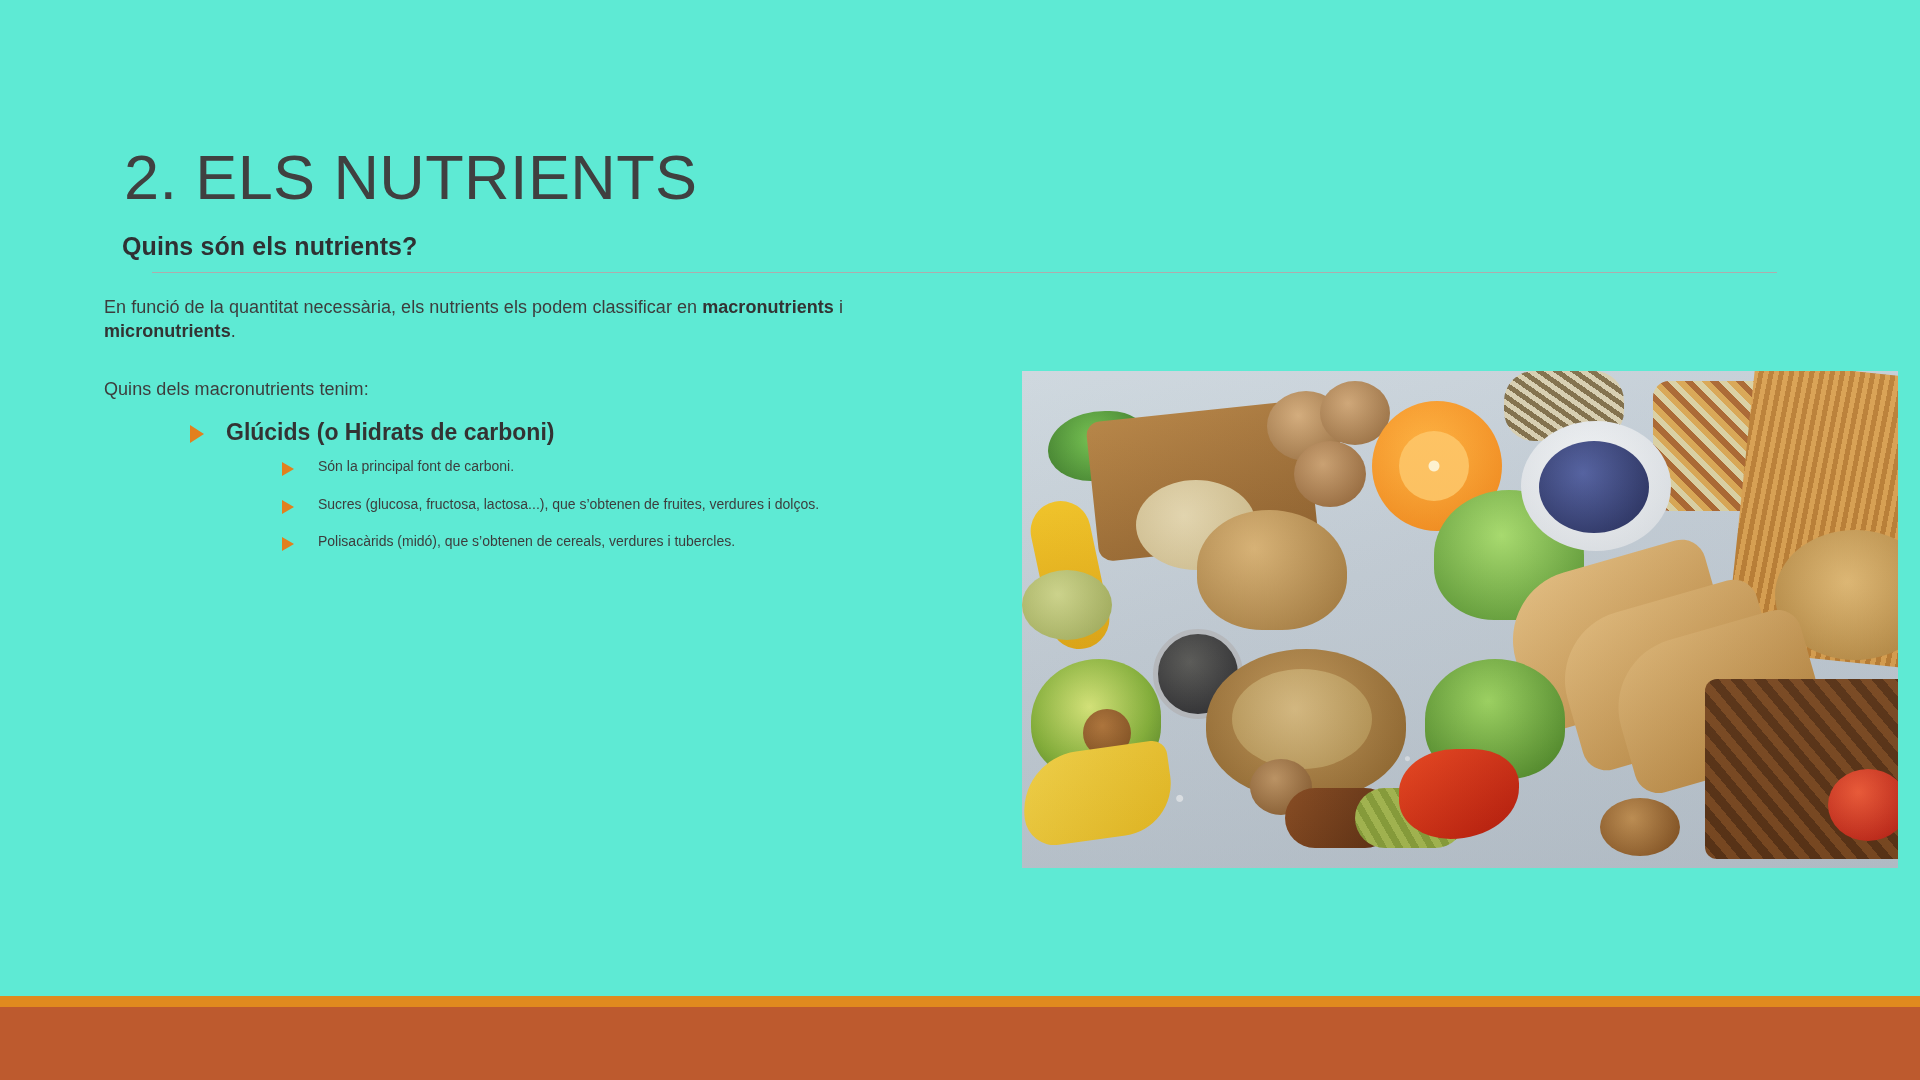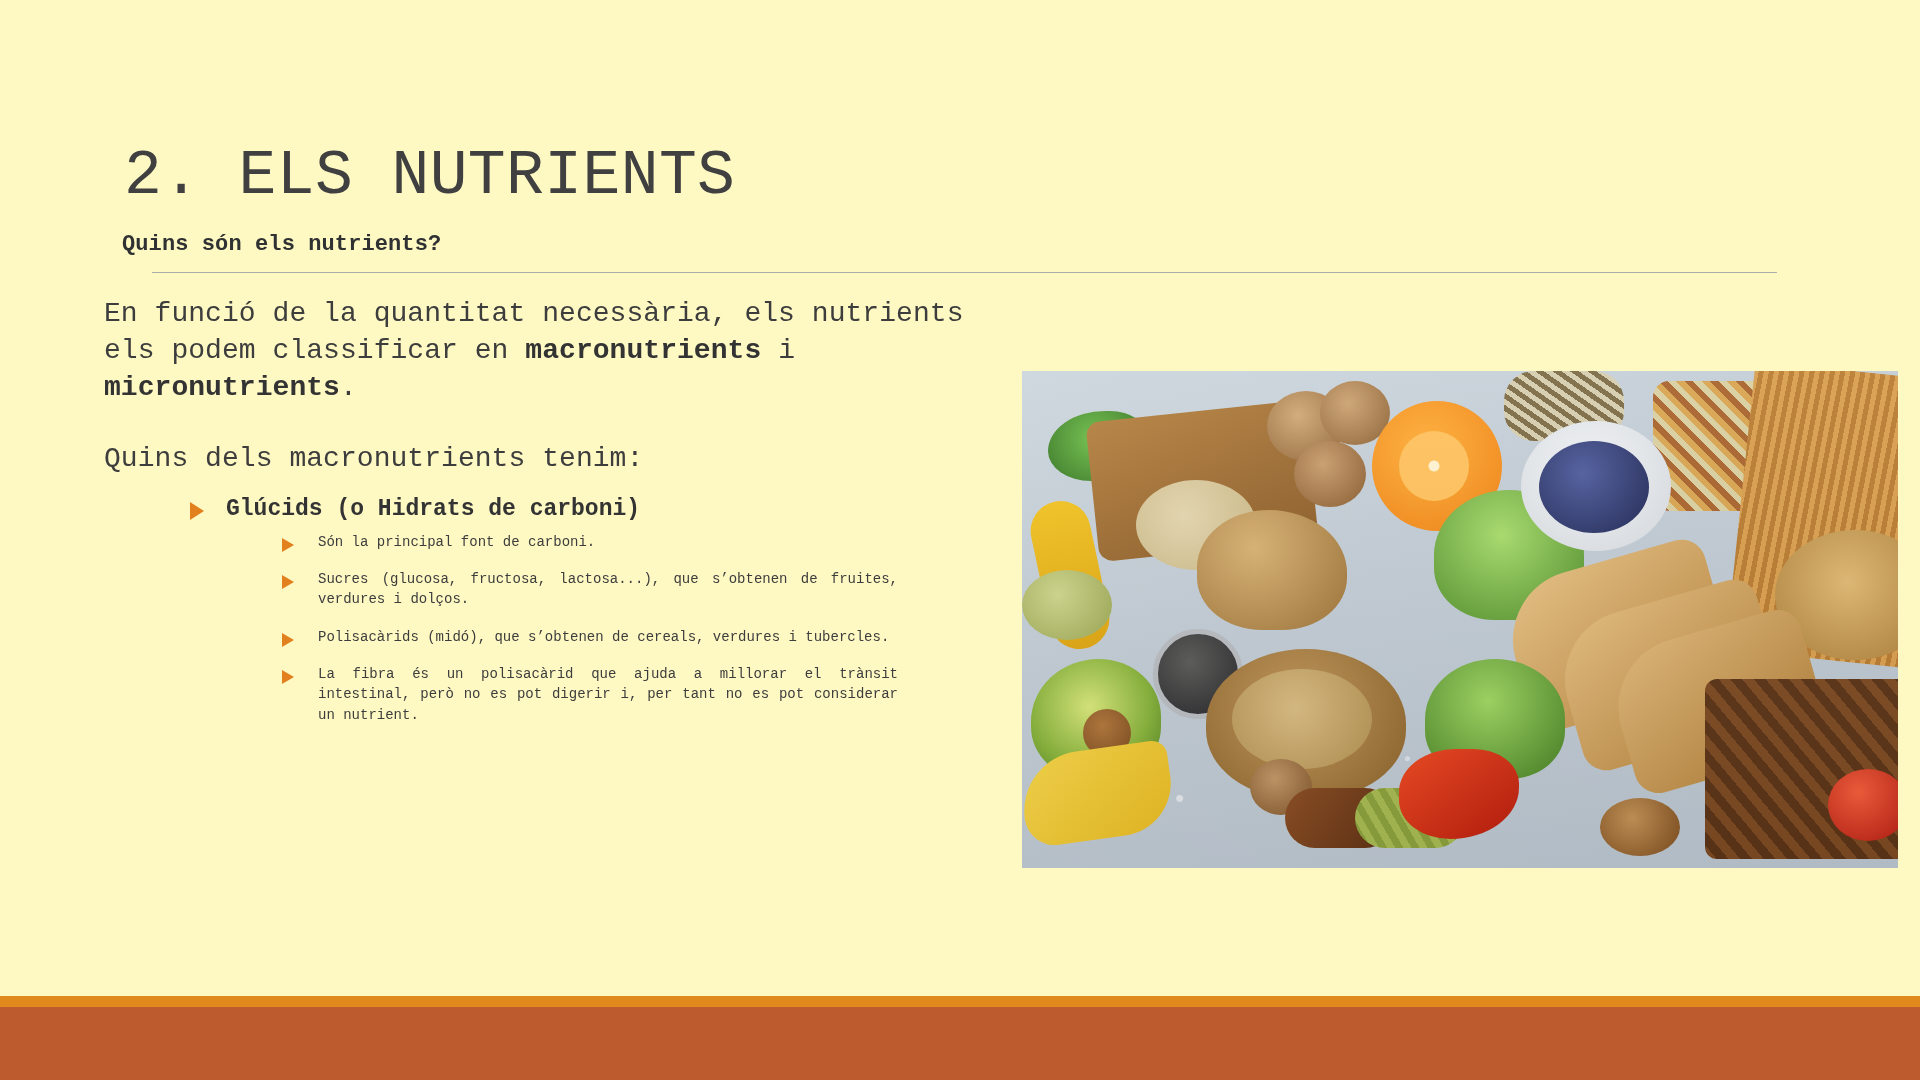--- a/index.html
+++ b/index.html
@@ -11,43 +11,42 @@
     width: 1920px;
     height: 1080px;
     overflow: hidden;
     font-family: "Liberation Sans", sans-serif;
     position: relative;
   }
 
   .slide {
     position: absolute;
     inset: 0;
-    background: #fef9c3;
-    font-family: Liberation Mono, monospace;
+    background: #5eead4;
   }
 
   
   .slide-title {
     position: absolute;
     left: 124px;
     top: 100px;
     font-size: 63px;
     font-weight: 300;
     color: #404040;
     letter-spacing: 0.4px;
     line-height: 1.12;
     white-space: nowrap;
   }
 
   
   .subtitle {
     position: absolute;
     left: 122px;
     top: 232px;
-    font-size: 22px;
+    font-size: 25px;
     font-weight: bold;
     color: #2f3133;
     letter-spacing: 0.1px;
   }
   .subtitle-rule {
     position: absolute;
     left: 152px;
     top: 272px;
     width: 1625px;
     height: 1px;
@@ -56,21 +55,21 @@
 
   
   .body-col {
     position: absolute;
     left: 104px;
     top: 296px;
     width: 870px;
   }
 
   .para {
-    font-size: 28px;
+    font-size: 18px;
     color: #3d3d3d;
     line-height: 1.32;
     margin: 0 0 8px 0;
     letter-spacing: 0.05px;
   }
   .para strong { font-weight: bold; color: #333333; }
 
   .para-spacer { height: 26px; }
 
   
@@ -232,24 +231,20 @@
             <span class="tri tri-2"></span>
             <span>Són la principal font de carboni.</span>
           </li>
           <li class="bullet lvl2-item">
             <span class="tri tri-2"></span>
             <span>Sucres (glucosa, fructosa, lactosa...), que s’obtenen de fruites, verdures i dolços.</span>
           </li>
           <li class="bullet lvl2-item">
             <span class="tri tri-2"></span>
             <span>Polisacàrids (midó), que s’obtenen de cereals, verdures i tubercles.</span>
-          </li>
-          <li class="bullet lvl2-item">
-            <span class="tri tri-2"></span>
-            <span>La fibra és un polisacàrid que ajuda a millorar el trànsit intestinal, però no es pot digerir i, per tant no es pot considerar un nutrient.</span>
           </li>
         </ul>
       </li>
     </ul>
   </div>
 
   <div class="photo" title="Assortiment d'aliments rics en hidrats de carboni: pa, pasta, cereals, llegums, fruites, verdures i fruits secs">
     <div class="photo-inner">
       <div class="fd basil"></div>
       <div class="fd board"></div>

